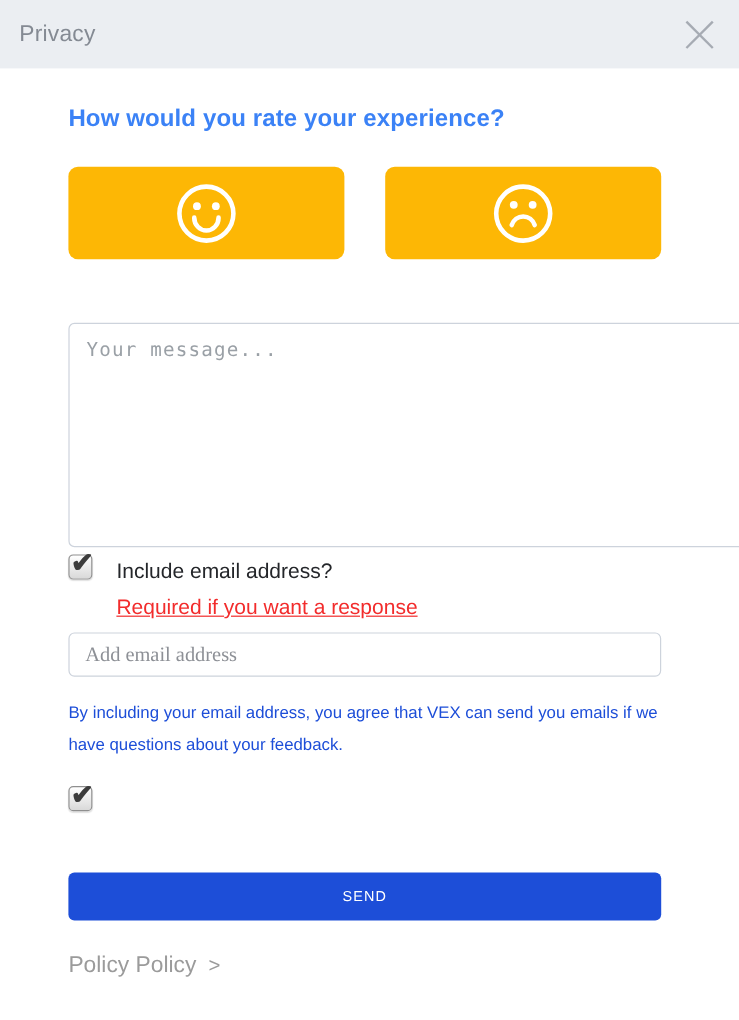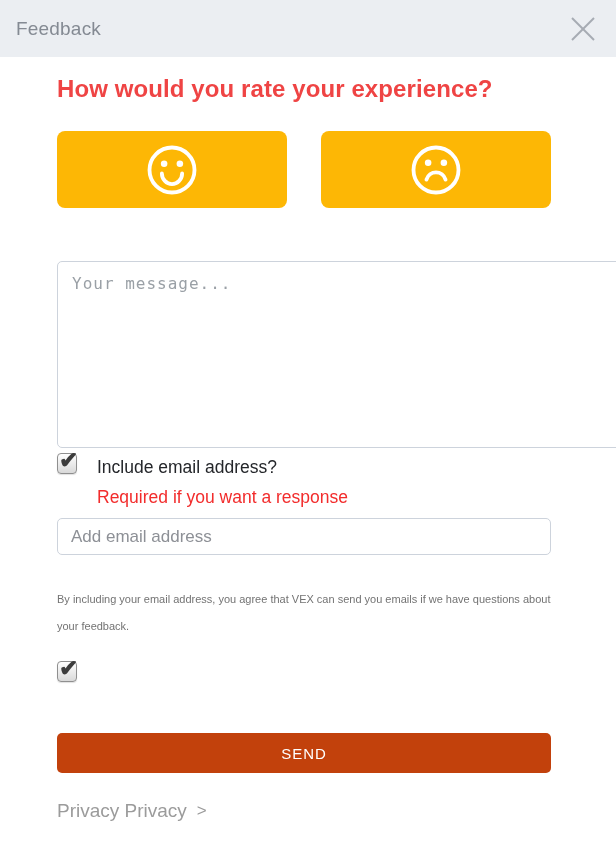--- a/index.html
+++ b/index.html
@@ -30,24 +30,24 @@
     width: 34px; height: 34px;
     display: flex; align-items: center; justify-content: center;
     cursor: pointer;
     background: transparent; border: none;
   }
   
   .content {
     padding: 0 65px 0 57px;
   }
   .question {
-    margin-top: 18px;
-    font-size: 24px;
+    margin-top: 31px;
+    font-size: 20px;
     font-weight: bold;
-    color: #ef4444;
+    color: #3b82f6;
     letter-spacing: 0.1px;
   }
   
   .rating-row {
     margin-top: 28px;
     display: flex;
     gap: 34px;
   }
   .rate-btn {
     flex: 1;
@@ -108,74 +108,75 @@
     line-height: 24px;
     padding-top: 3px;
     display: block;
   }
   .required-note {
     font-size: 17.5px;
     color: #f22c2c;
     line-height: 24px;
     margin-top: 6px;
     display: block;
+    text-decoration: underline;
   }
   
   .email-input {
     margin-top: 9px;
     width: 494px;
     height: 37px;
     border: 1px solid #cdd3dc;
     border-radius: 5px;
     padding: 0 13px;
-    font-family: Liberation Sans, sans-serif;
+    font-family: Liberation Serif, serif;
     font-size: 17px;
     color: #333;
     outline: none;
   }
   .email-input::placeholder { color: #8d9096; }
   
   .disclaimer {
-    margin-top: 31px;
+    margin-top: 16px;
     width: 494px;
-    font-size: 11px;
+    font-size: 14px;
     line-height: 27px;
-    color: #737373;
+    color: #1d4ed8;
   }
   
   .send-btn {
     margin-top: 51px;
     width: 494px;
     height: 40px;
-    background: #c2410c;
+    background: #1d4ed8;
     border: none;
     border-radius: 5px;
     color: #ffffff;
     font-family: "Liberation Sans", sans-serif;
-    font-size: 15px;
+    font-size: 12px;
     letter-spacing: 1px;
     cursor: pointer;
   }
   
   .privacy-link {
     margin-top: 27px;
     display: inline-flex;
     align-items: center;
     font-size: 19px;
     color: #9b9b9b;
     text-decoration: none;
     cursor: pointer;
   }
   .privacy-chevron { margin-left: 10px; font-size: 17px; color: #9b9b9b; }
 </style>
 </head>
 <body>
 
 <div class="dlg-header">
-  <span class="dlg-title">Feedback</span>
+  <span class="dlg-title">Privacy</span>
   <button class="close-btn">
     <span style="display:flex">
       <svg width="30" height="30" viewBox="0 0 30 30">
         <line x1="4" y1="4" x2="26" y2="26" stroke="#a6abb3" stroke-width="2"></line>
         <line x1="26" y1="4" x2="4" y2="26" stroke="#a6abb3" stroke-width="2"></line>
       </svg>
     </span>
   </button>
 </div>
 
@@ -221,18 +222,18 @@
   <div class="disclaimer">By including your email address, you agree that VEX can send you emails if we have questions about your feedback.</div>
 
   <div class="check-row second">
     <div class="checkbox checked" role="checkbox" aria-checked="true"></div>
   </div>
 
   <button class="send-btn">SEND</button>
 
   <div>
     <a class="privacy-link">
-      <span>Privacy Privacy</span>
+      <span>Policy Policy</span>
       <span class="privacy-chevron">&gt;</span>
     </a>
   </div>
 
 </div>
 
 </body></html>

